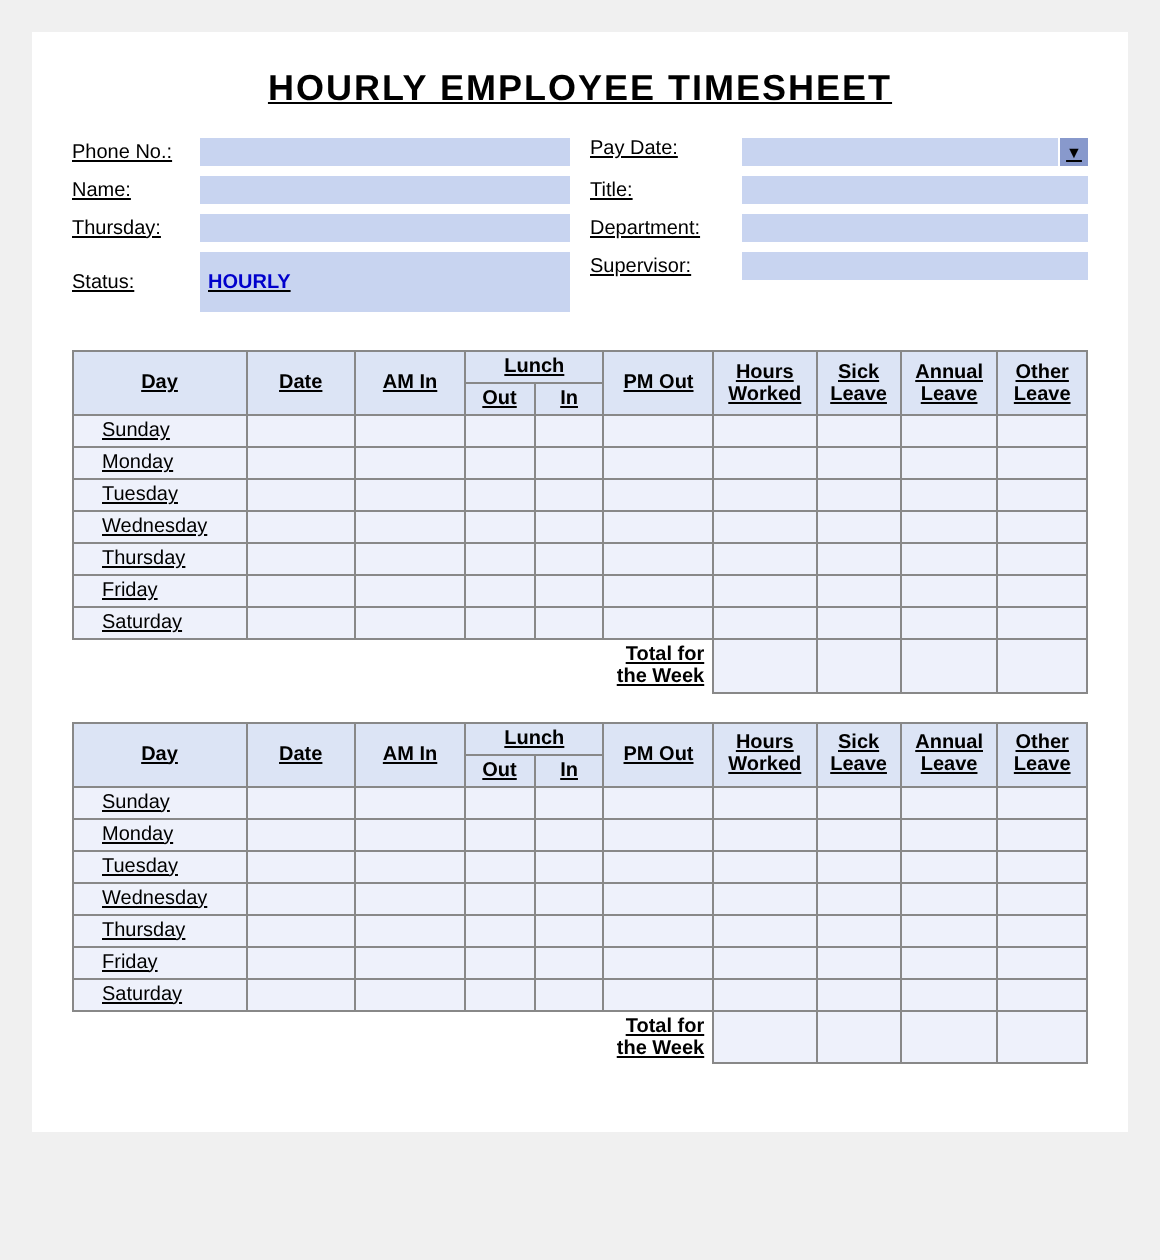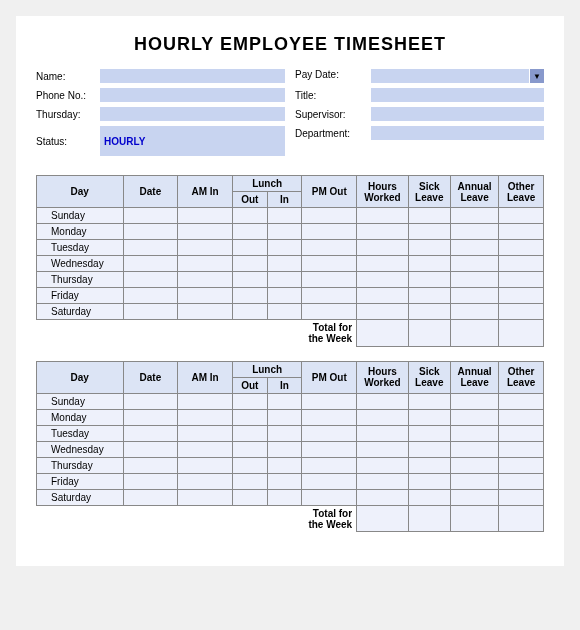--- a/index.html
+++ b/index.html
@@ -8,20 +8,21 @@
       font-family: Arial, sans-serif;
       font-size: 11px;
       color: #000;
       padding: 16px;
       width: 580px;
     }
     .page {
       background: #fff;
       padding: 18px 20px 20px 20px;
       width: 548px;
+      text-decoration: underline;
     }
     h1 {
       text-align: center;
       font-size: 18px;
       font-weight: bold;
       letter-spacing: 1px;
       margin-bottom: 14px;
       color: #000;
     }
 
@@ -151,25 +152,25 @@
   </style>
 </head>
 <body>
 
 <div class="page">
   <h1>HOURLY EMPLOYEE TIMESHEET</h1>
 
   <div class="info-section">
     <div class="info-left">
       <div class="info-row">
+        <span class="info-label">Phone No.:</span>
+        <div class="info-input"></div>
+      </div>
+      <div class="info-row">
         <span class="info-label">Name:</span>
-        <div class="info-input"></div>
-      </div>
-      <div class="info-row">
-        <span class="info-label">Phone No.:</span>
         <div class="info-input"></div>
       </div>
       <div class="info-row">
         <span class="info-label">Thursday:</span>
         <div class="info-input"></div>
       </div>
       <div class="status-row">
         <span class="status-label">Status:</span>
         <div class="status-value">HOURLY</div>
       </div>
@@ -178,25 +179,25 @@
       <div class="pay-date-wrapper">
         <span class="info-label">Pay Date:</span>
         <div class="info-input" style="flex:1;height:14px;background:#c8d4f0;"></div>
         <div class="dropdown-arrow">▼</div>
       </div>
       <div class="info-row">
         <span class="info-label">Title:</span>
         <div class="info-input"></div>
       </div>
       <div class="info-row">
+        <span class="info-label">Department:</span>
+        <div class="info-input"></div>
+      </div>
+      <div class="info-row">
         <span class="info-label">Supervisor:</span>
-        <div class="info-input"></div>
-      </div>
-      <div class="info-row">
-        <span class="info-label">Department:</span>
         <div class="info-input"></div>
       </div>
     </div>
   </div>
 
   <table class="timesheet-table">
     <thead>
       <tr>
         <th class="col-day" rowspan="2">Day</th>
         <th class="col-date" rowspan="2">Date</th>

